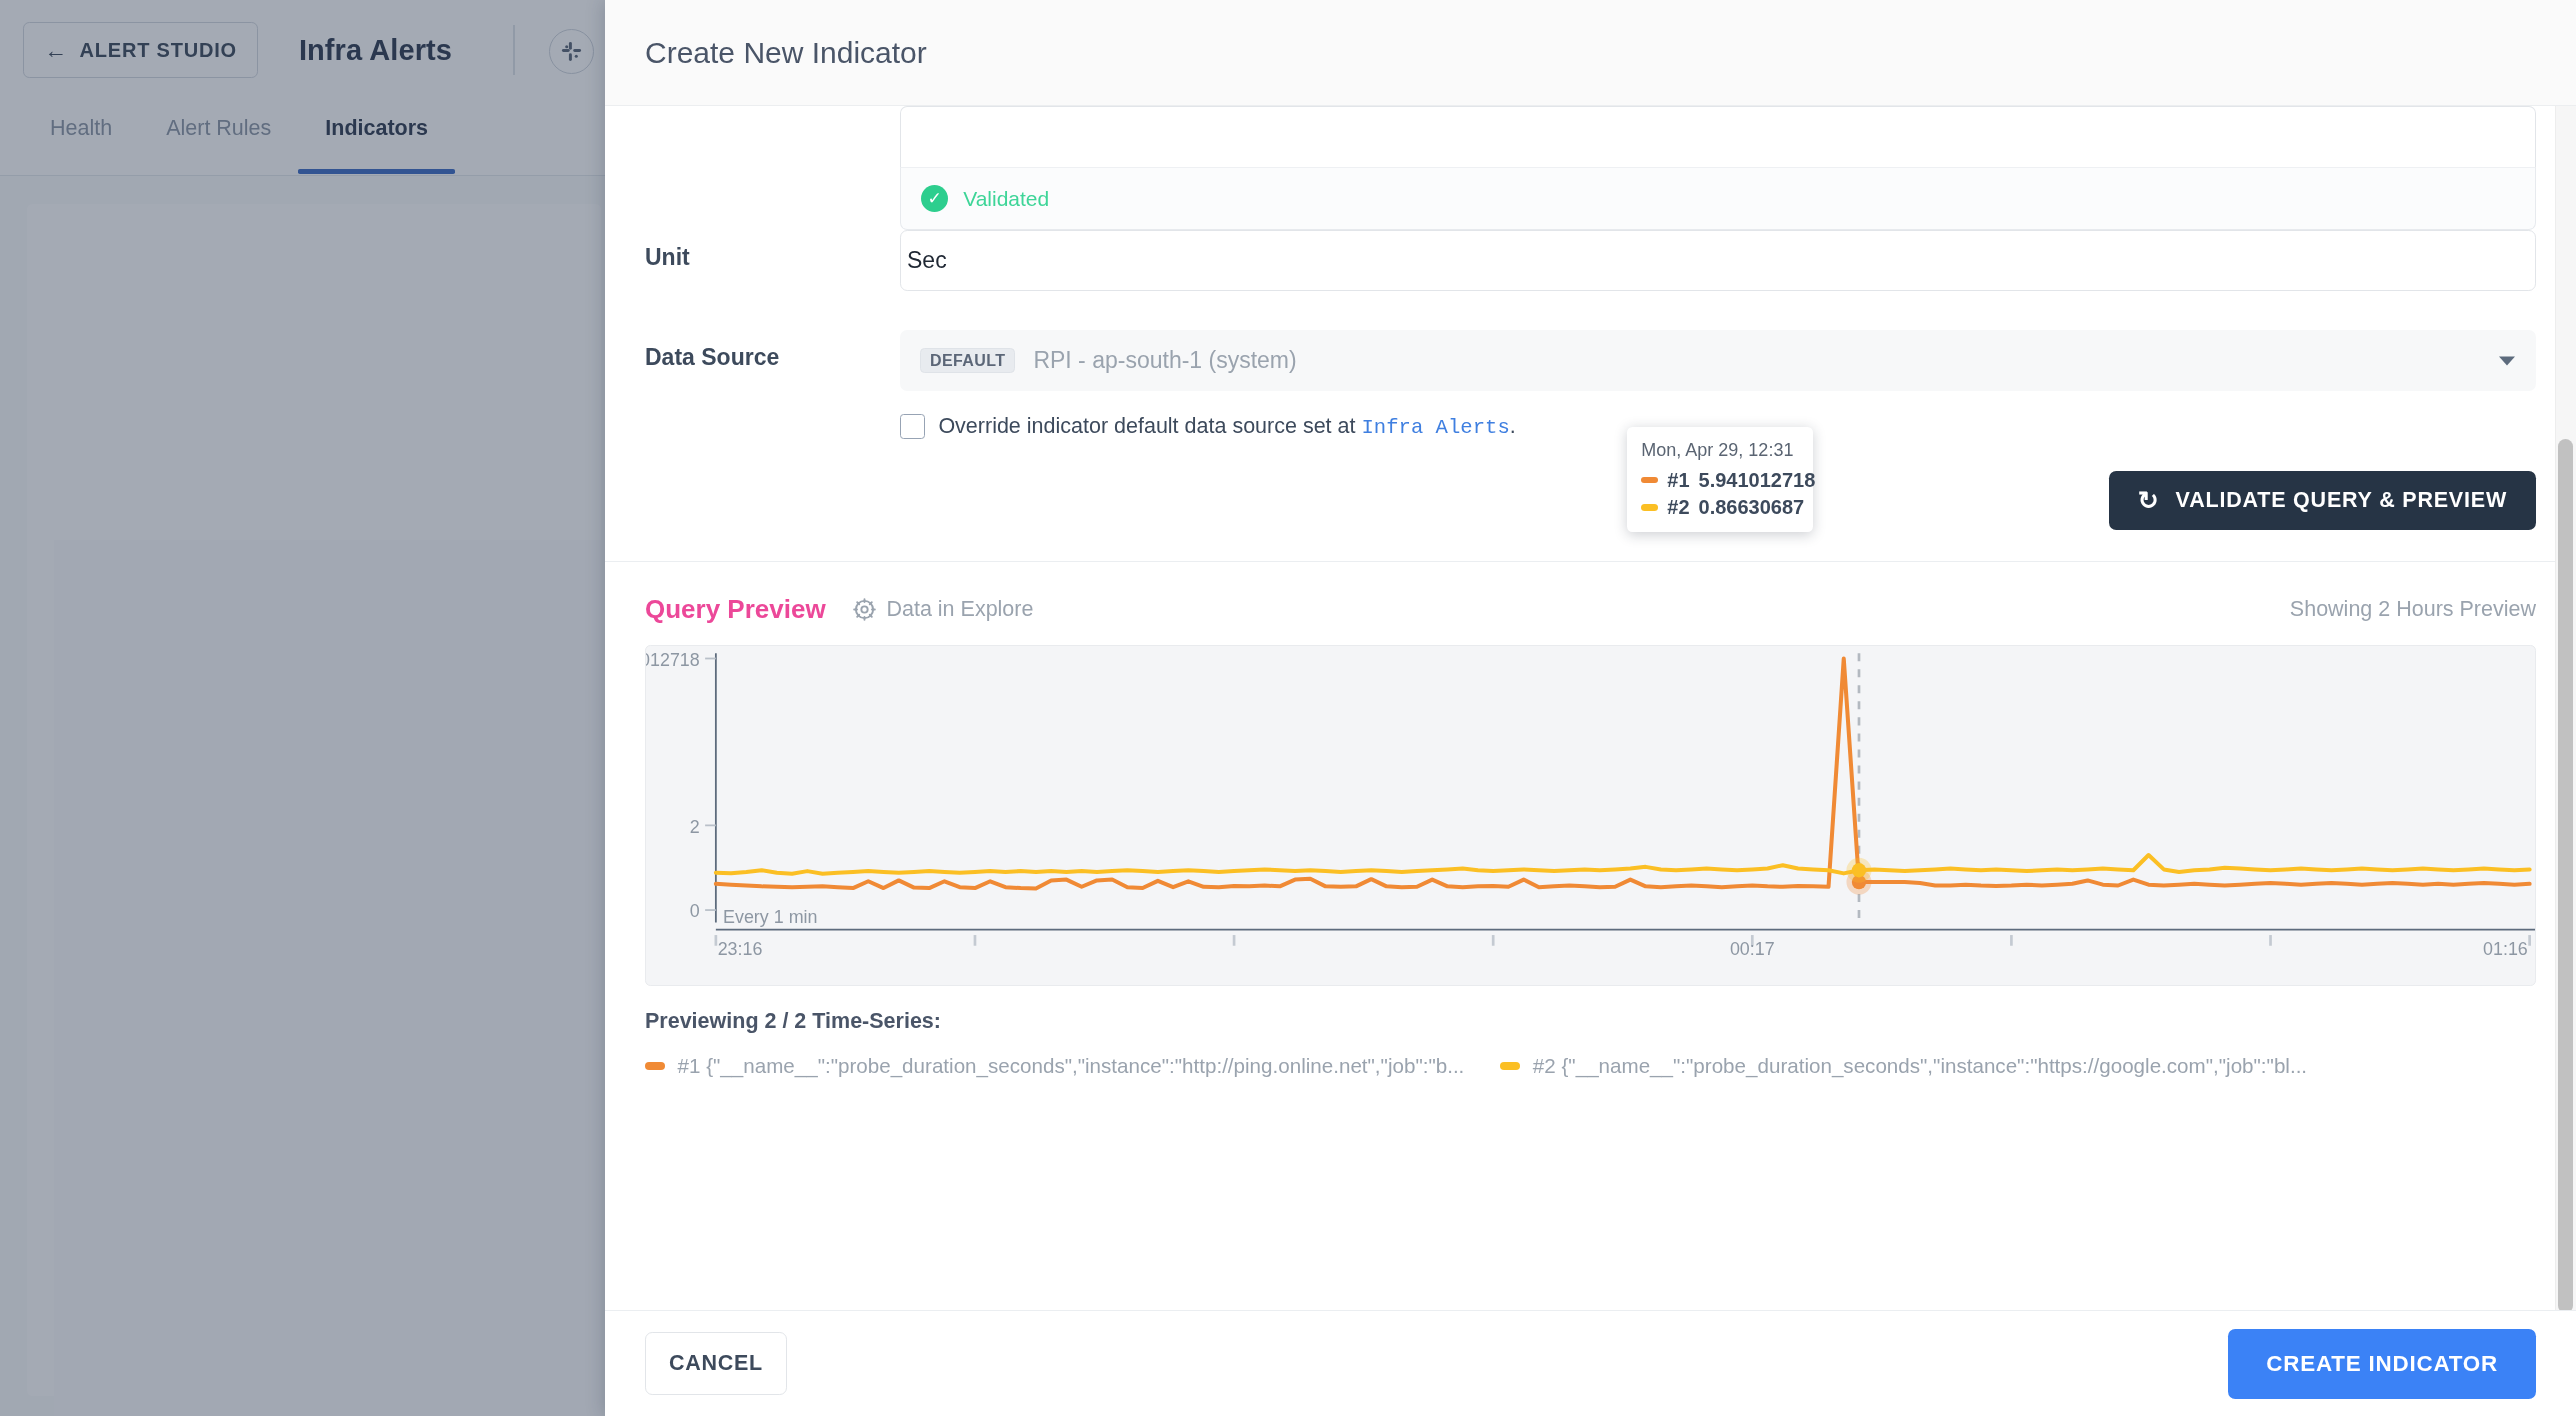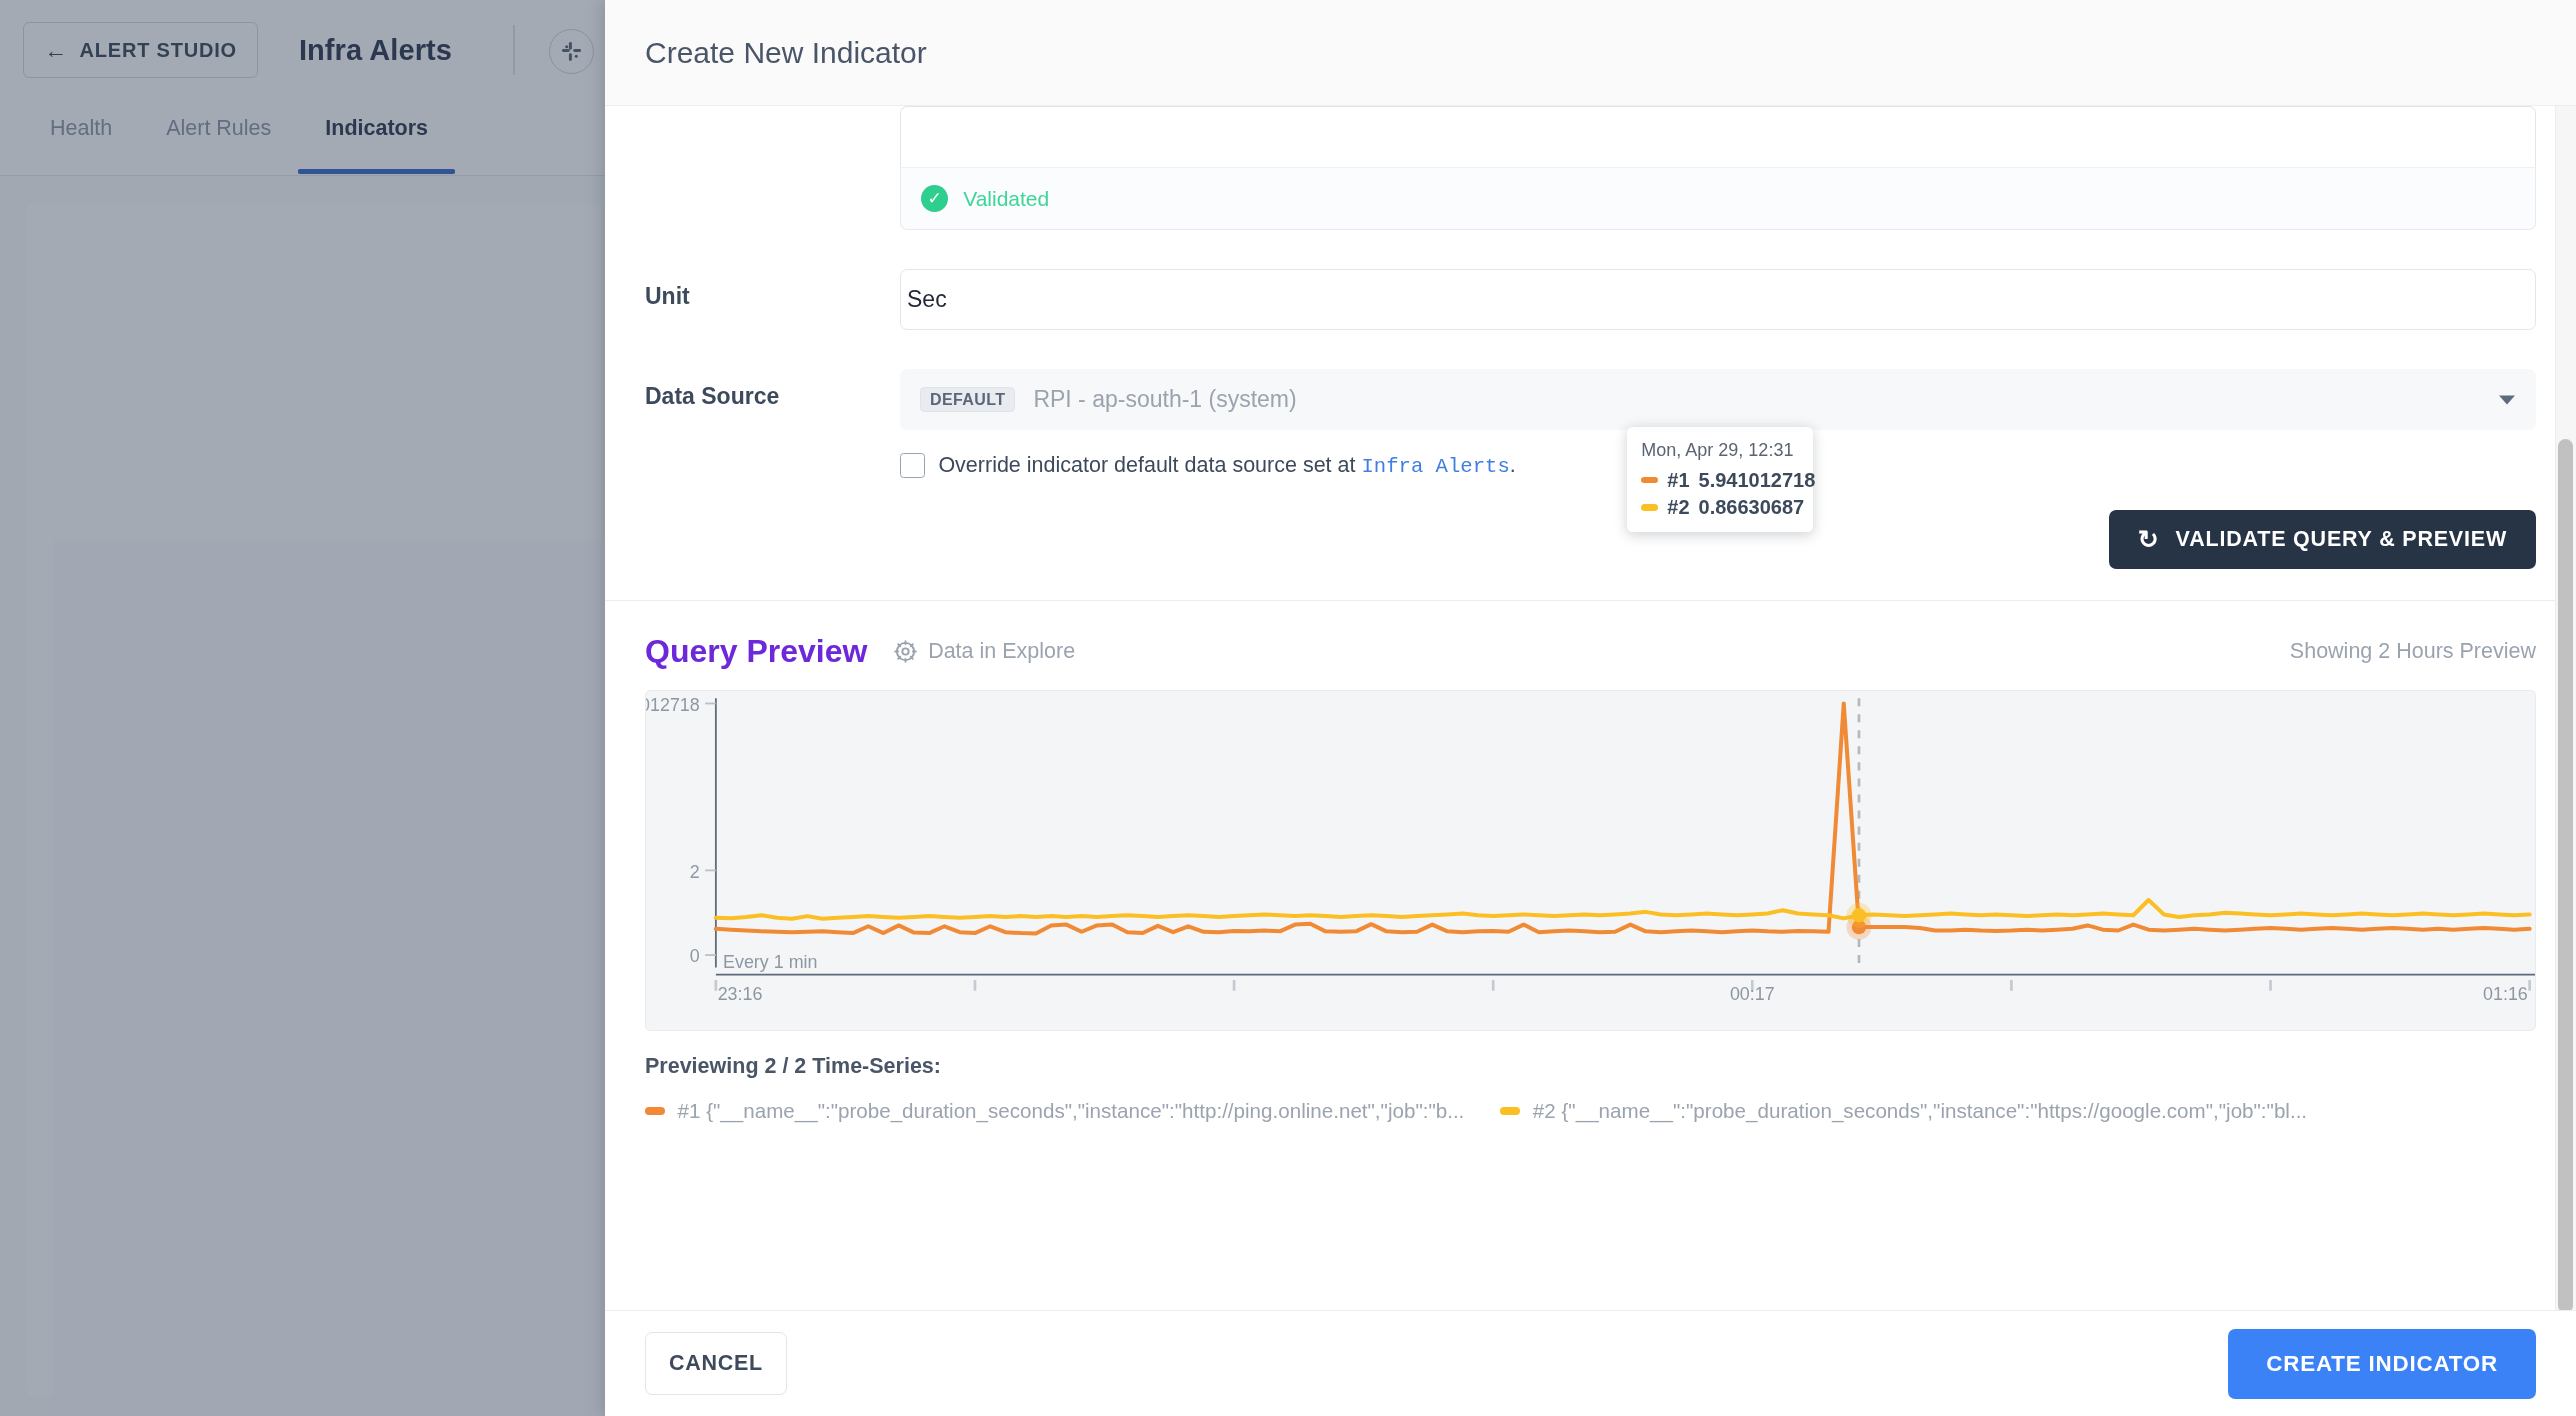--- a/index.html
+++ b/index.html
@@ -165,21 +165,21 @@
   .refresh-glyph { font-size: 25px; line-height: 1; }
 
   .section-divider {
     margin-top: 30.5px; border-top: 0.9px solid #ebeef1;
   }
 
   
   .qp-header {
     display: flex; align-items: center; padding: 32px 40px 0 40px;
   }
-  .qp-title { font-size: 32px; font-weight: 700; color: #6d28d9; }
+  .qp-title { font-size: 26px; font-weight: 700; color: #ec4899; }
   .explore-link {
     display: inline-flex; align-items: center; gap: 10.8px; margin-left: 27px;
     font-size: 21.5px; color: #9aa3ae;
   }
   .qp-right { margin-left: auto; font-size: 21.5px; color: #9aa3ae; }
 
   .chart-wrap {
     position: relative; margin: 20px 40px 0 40px; height: 341px;
     background: #f4f5f7; border: 0.9px solid #e9ebee; border-radius: 5.4px;
   }
@@ -290,21 +290,21 @@
         <div class="row-label"></div>
         <div class="field">
           <div class="query-box-top"></div>
           <div class="validated-bar">
             <span class="check-badge">✓</span>
             <span class="validated-text">Validated</span>
           </div>
         </div>
       </div>
 
-      <div class="row" style="margin-top:39px;">
+      <div class="row" style="">
         <div class="row-label">Unit</div>
         <div class="field">
           <input class="text-input" type="text" value="Sec" style="">
         </div>
       </div>
 
       <div class="row" style="margin-top:39px;">
         <div class="row-label">Data Source</div>
         <div class="field">
           <div class="select-field">

